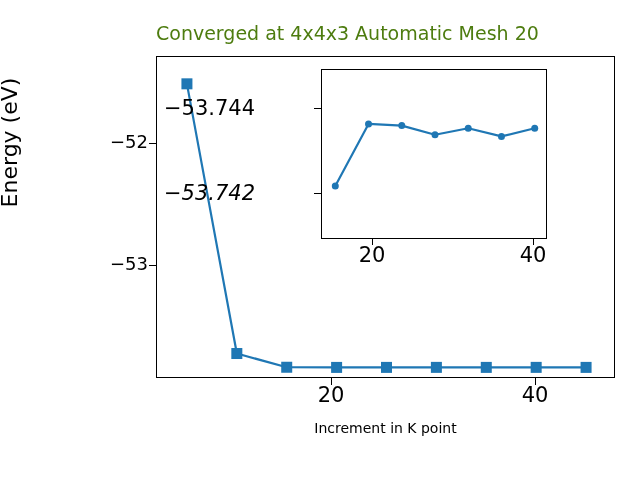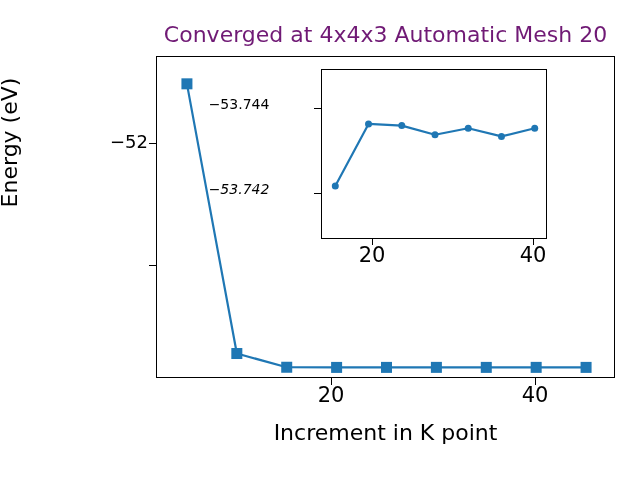--- a/index.html
+++ b/index.html
@@ -19,23 +19,22 @@
     left: 0; top: 0;
     width: 640px;
     height: 480px;
     background: #ffffff;
   }
   #chart-title {
     position: absolute;
     left: 156px;
     top: 22px;
     width: 459px;
-    text-align: center;
-    font-size: 22px;
-    color: #701a75;
+    font-size: 19px;
+    color: #4d7c0f;
     white-space: nowrap;
   }
   
   #main-axes {
     position: absolute;
     left: 156px;
     top: 56px;
     width: 459px;
     height: 322px;
     border: 1.3px solid #000000;
@@ -58,21 +57,21 @@
     font-size: 22px;
     color: #000000;
     white-space: nowrap;
   }
   #xlabel {
     position: absolute;
     left: 156px;
     top: 420px;
     width: 459px;
     text-align: center;
-    font-size: 22px;
+    font-size: 14px;
     color: #000000;
     white-space: nowrap;
   }
   .tick-label-y {
     position: absolute;
     text-align: right;
     font-size: 18px;
     color: #000000;
     white-space: nowrap;
     width: 90px;
@@ -99,22 +98,22 @@
     border: 1.3px solid #000000;
     box-sizing: border-box;
     background: #ffffff;
   }
   #inset-plot-svg {
     position: absolute;
     left: 0; top: 0;
   }
   .tick-label-y-inset {
     position: absolute;
-    text-align: center;
-    font-size: 14px;
+    text-align: left;
+    font-size: 21px;
     color: #000000;
     white-space: nowrap;
     width: 150px;
   }
   .tick-label-x-inset {
     position: absolute;
     text-align: center;
     font-size: 21px;
     color: #000000;
     white-space: nowrap;
@@ -122,20 +121,21 @@
   }
 </style>
 </head>
 <body>
 
 <div id="figure">
 
   <div id="chart-title">Converged at 4x4x3 Automatic Mesh 20</div>
 
   <div class="tick-label-y" style="left:58px; top:131px;">−52</div>
+  <div class="tick-label-y" style="left:58px; top:253px;">−53</div>
 
   <div class="tick-mark" style="left:149px; top:142.5px; width:8px; height:1.3px;"></div>
   <div class="tick-mark" style="left:149px; top:264.5px; width:8px; height:1.3px;"></div>
 
   <div class="tick-label-x" style="left:301px; top:383px;">20</div>
   <div class="tick-label-x" style="left:505px; top:383px;">40</div>
 
   <div class="tick-mark" style="left:330.5px; top:377px; width:1.3px; height:8px;"></div>
   <div class="tick-mark" style="left:534.5px; top:377px; width:1.3px; height:8px;"></div>
 

